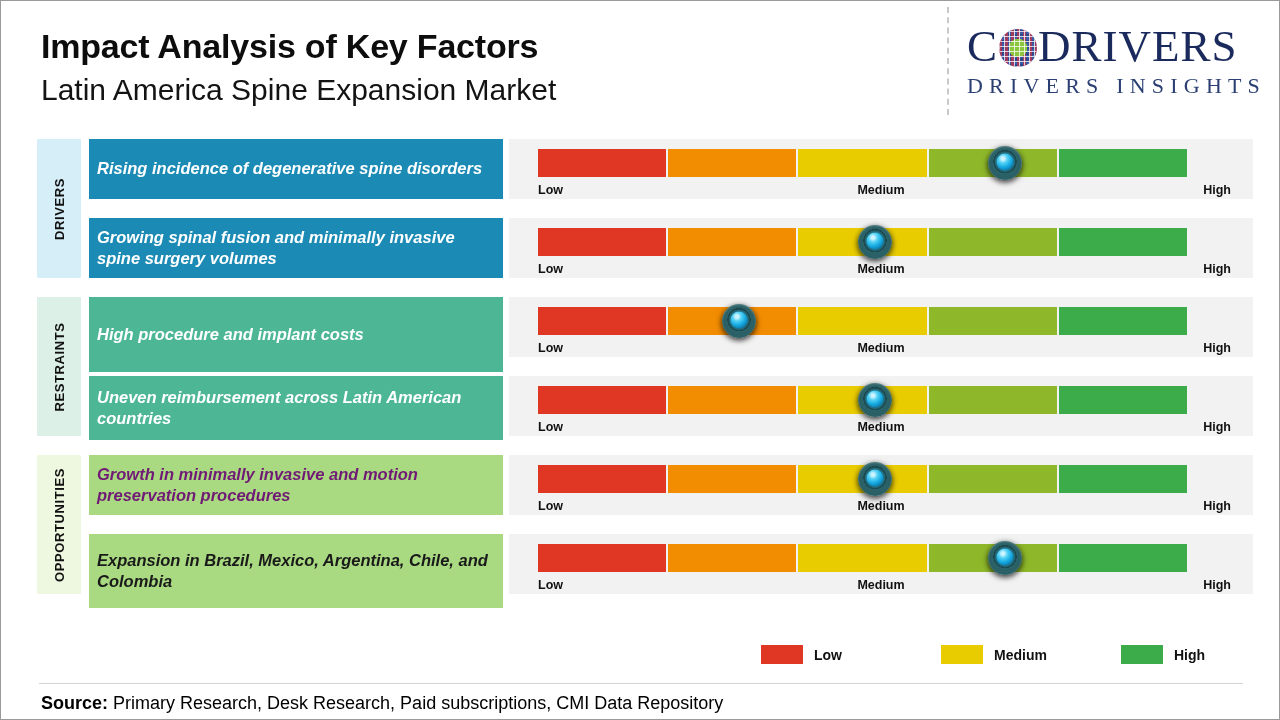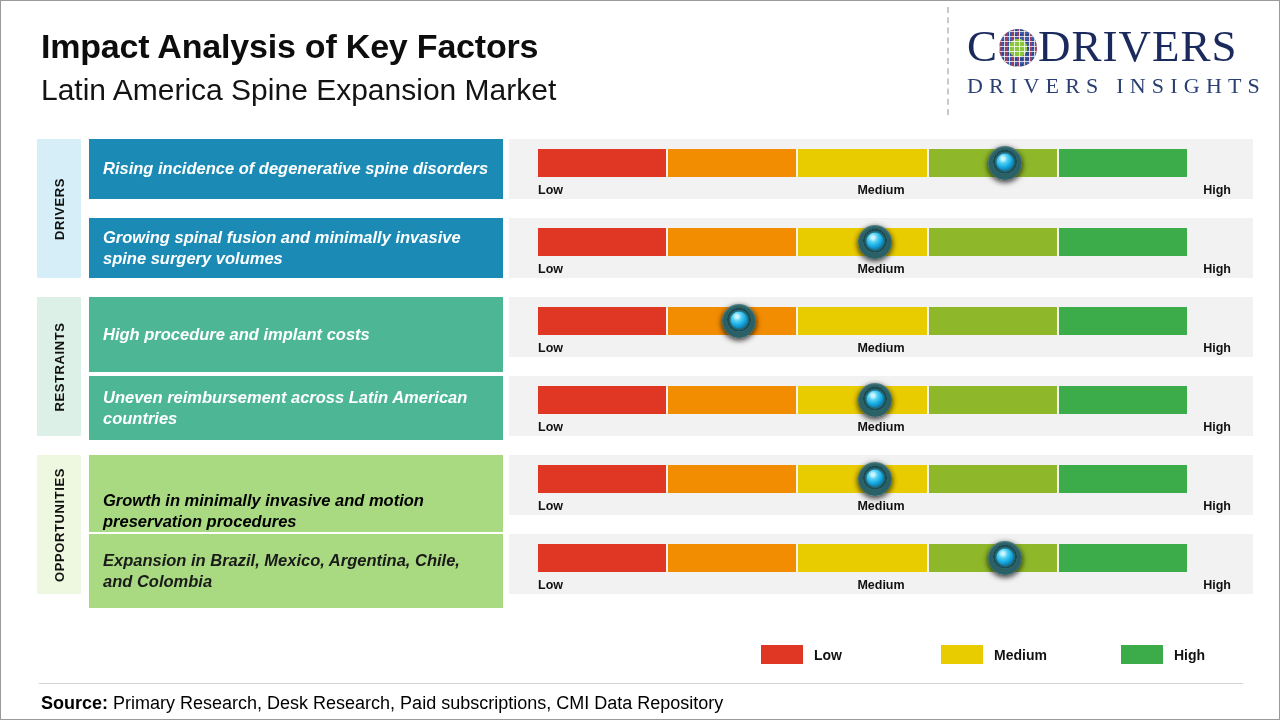--- a/index.html
+++ b/index.html
@@ -132,21 +132,21 @@
     font-weight: bold;
     letter-spacing: 0.6px;
     color: #111111;
   }
 
   .factor-box {
     position: absolute;
     left: 88px;
     width: 414px;
     box-sizing: border-box;
-    padding: 0 14px;
+    padding: 0 8px;
     display: flex;
     align-items: center;
     font-size: 16.5px;
     font-weight: bold;
     font-style: italic;
     line-height: 1.28;
   }
 
   .gauge-row {
     position: absolute;
@@ -356,21 +356,21 @@
           <div class="seg" style="background: rgb(60, 171, 73); width: calc(20% - 1.6px);"></div>
         </div>
         <div class="scale-label scale-low">Low</div>
         <div class="scale-label scale-med">Medium</div>
         <div class="scale-label scale-high">High</div>
         <div class="marker" title="Medium" style="left: 366.48px;">
           <div class="marker-ring"></div>
           <div class="marker-core"></div>
         </div>
       </div>
-      <div class="factor-box" style="top: 316px; height: 77px; background: rgb(169, 218, 129); color: #000000; align-items: flex-end;">
+      <div class="factor-box" style="top: 316px; height: 60px; background: rgb(169, 218, 129); color: #701a75;">
         <span>Growth in minimally invasive and motion preservation procedures</span>
       </div>
       <div class="gauge-row" style="top: 316px; height: 60px;">
         <div class="gauge-bar">
           <div class="seg" style="background: rgb(224, 54, 36); width: calc(20% - 1.6px);"></div>
           <div class="seg" style="background: rgb(242, 140, 0); width: calc(20% - 1.6px);"></div>
           <div class="seg" style="background: rgb(233, 204, 0); width: calc(20% - 1.6px);"></div>
           <div class="seg" style="background: rgb(142, 184, 42); width: calc(20% - 1.6px);"></div>
           <div class="seg" style="background: rgb(60, 171, 73); width: calc(20% - 1.6px);"></div>
         </div>

